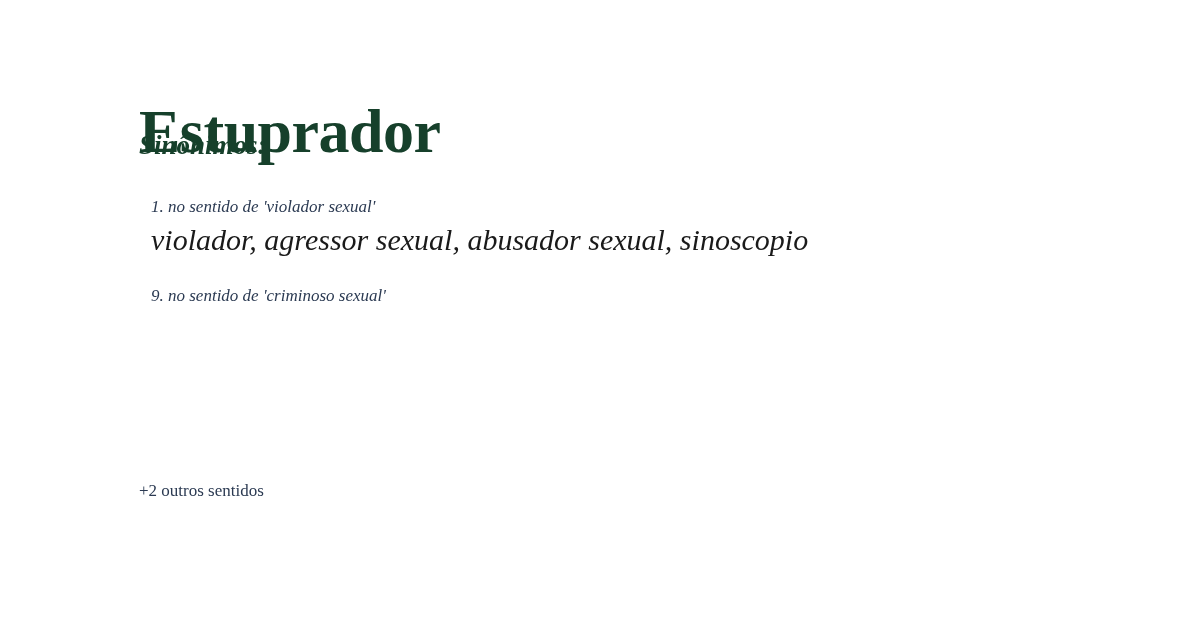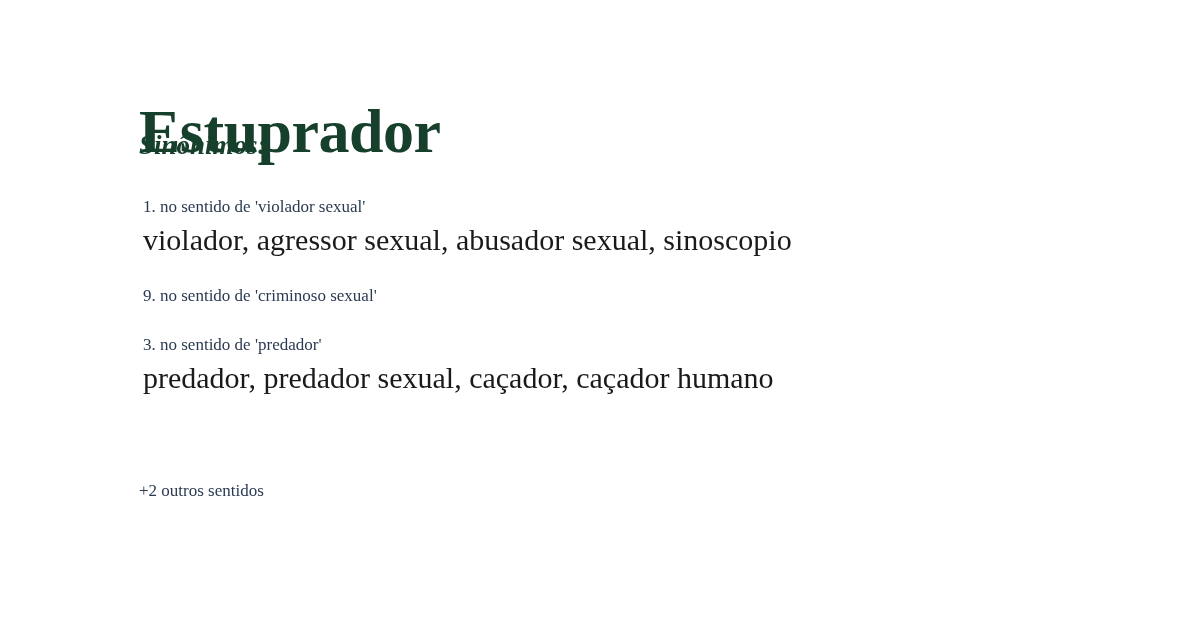--- a/index.html
+++ b/index.html
@@ -43,21 +43,22 @@
     color: #16402b;
     white-space: nowrap;
   }
   .senses {
     position: absolute;
     left: 139px;
     top: 196px;
     width: 960px;
   }
   .sense {
-    margin: 0 0 26px 4px;
+    margin: 0 0 26px 12px;
+    font-style: italic;
   }
   .sense:last-child {
     margin-bottom: 0;
   }
   .sense-label {
     font-size: 17px;
     line-height: 1.35;
     color: #2b3a52;
     white-space: nowrap;
     margin-bottom: 1px;
@@ -108,23 +109,19 @@
 
     <div class="sense">
       <div class="sense-label">1. no sentido de 'violador sexual'</div>
       <div class="sense-syns">violador, agressor sexual, abusador sexual, sinoscopio</div>
     </div>
 
     <div class="sense">
       <div class="sense-label">9. no sentido de 'criminoso sexual'</div>
     </div>
 
-    <div class="sense">
-      <div class="sense-label">3. no sentido de 'predador'</div>
-      <div class="sense-syns">predador, predador sexual, caçador, caçador humano</div>
-    </div>
 
   </div>
 
   <div class="more-senses">+2 outros sentidos</div>
 
 
 </div>
 
 </body></html>

